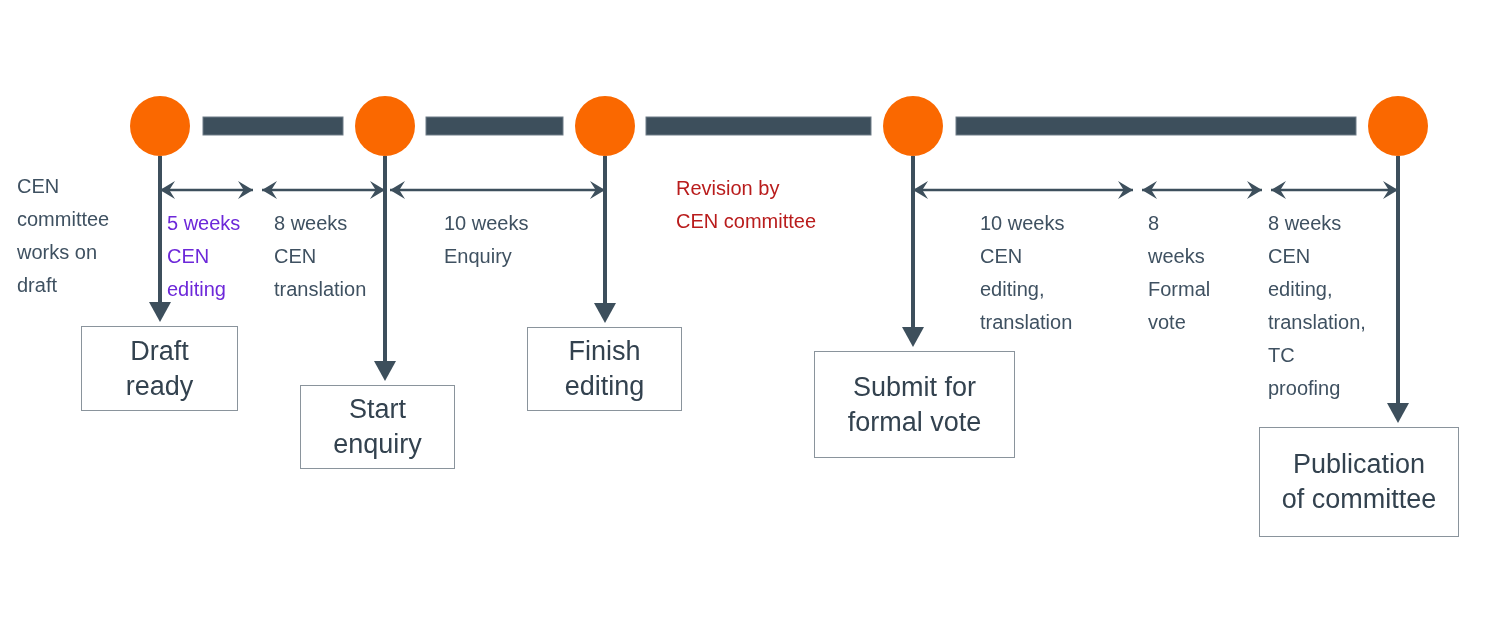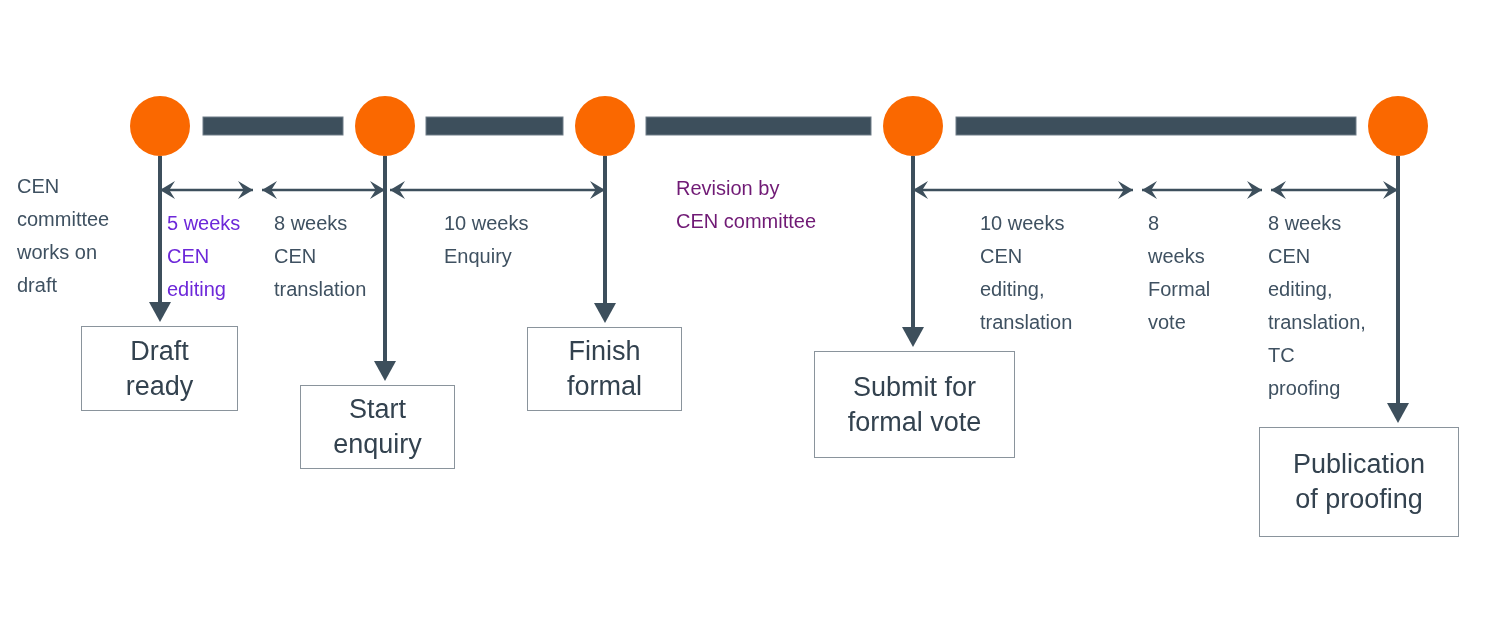--- a/index.html
+++ b/index.html
@@ -139,42 +139,42 @@
 works on
 draft</div>
         <div class="note" style="left: 167px; top: 207px; color: #6d28d9;">5 weeks
 CEN
 editing</div>
         <div class="note" style="left: 274px; top: 207px; color: rgb(63, 81, 97);">8 weeks
 CEN
 translation</div>
         <div class="note" style="left: 444px; top: 207px; color: rgb(63, 81, 97);">10 weeks
 Enquiry</div>
-        <div class="note" style="left: 676px; top: 172px; color: #701a75;">Revision by
+        <div class="note" style="left: 676px; top: 172px; color: #b91c1c;">Revision by
 CEN committee</div>
         <div class="note" style="left: 980px; top: 207px; color: rgb(63, 81, 97);">10 weeks
 CEN
 editing,
 translation</div>
         <div class="note" style="left: 1148px; top: 207px; color: rgb(63, 81, 97);">8 weeks
 Formal
 vote</div>
         <div class="note" style="left: 1268px; top: 207px; color: rgb(63, 81, 97);">8 weeks
 CEN
 editing,
 translation,
 TC proofing</div>
       </div>
     <div id="boxes-host">
         <div class="milestone-box" style="left: 81px; top: 326px; width: 157px; height: 85px; border-color: rgb(138, 148, 156);"><span>Draft
 ready</span></div>
         <div class="milestone-box" style="left: 300px; top: 385px; width: 155px; height: 84px; border-color: rgb(138, 148, 156);"><span>Start
 enquiry</span></div>
         <div class="milestone-box" style="left: 527px; top: 327px; width: 155px; height: 84px; border-color: rgb(138, 148, 156);"><span>Finish
-formal</span></div>
+editing</span></div>
         <div class="milestone-box" style="left: 814px; top: 351px; width: 201px; height: 107px; border-color: rgb(138, 148, 156); align-items: center;"><span>Submit for
 formal vote</span></div>
         <div class="milestone-box" style="left: 1259px; top: 427px; width: 200px; height: 110px; border-color: rgb(138, 148, 156);"><span>Publication
-of proofing</span></div>
+of committee</span></div>
       </div>
   </div>
 
 </div>
 
 </body></html>

